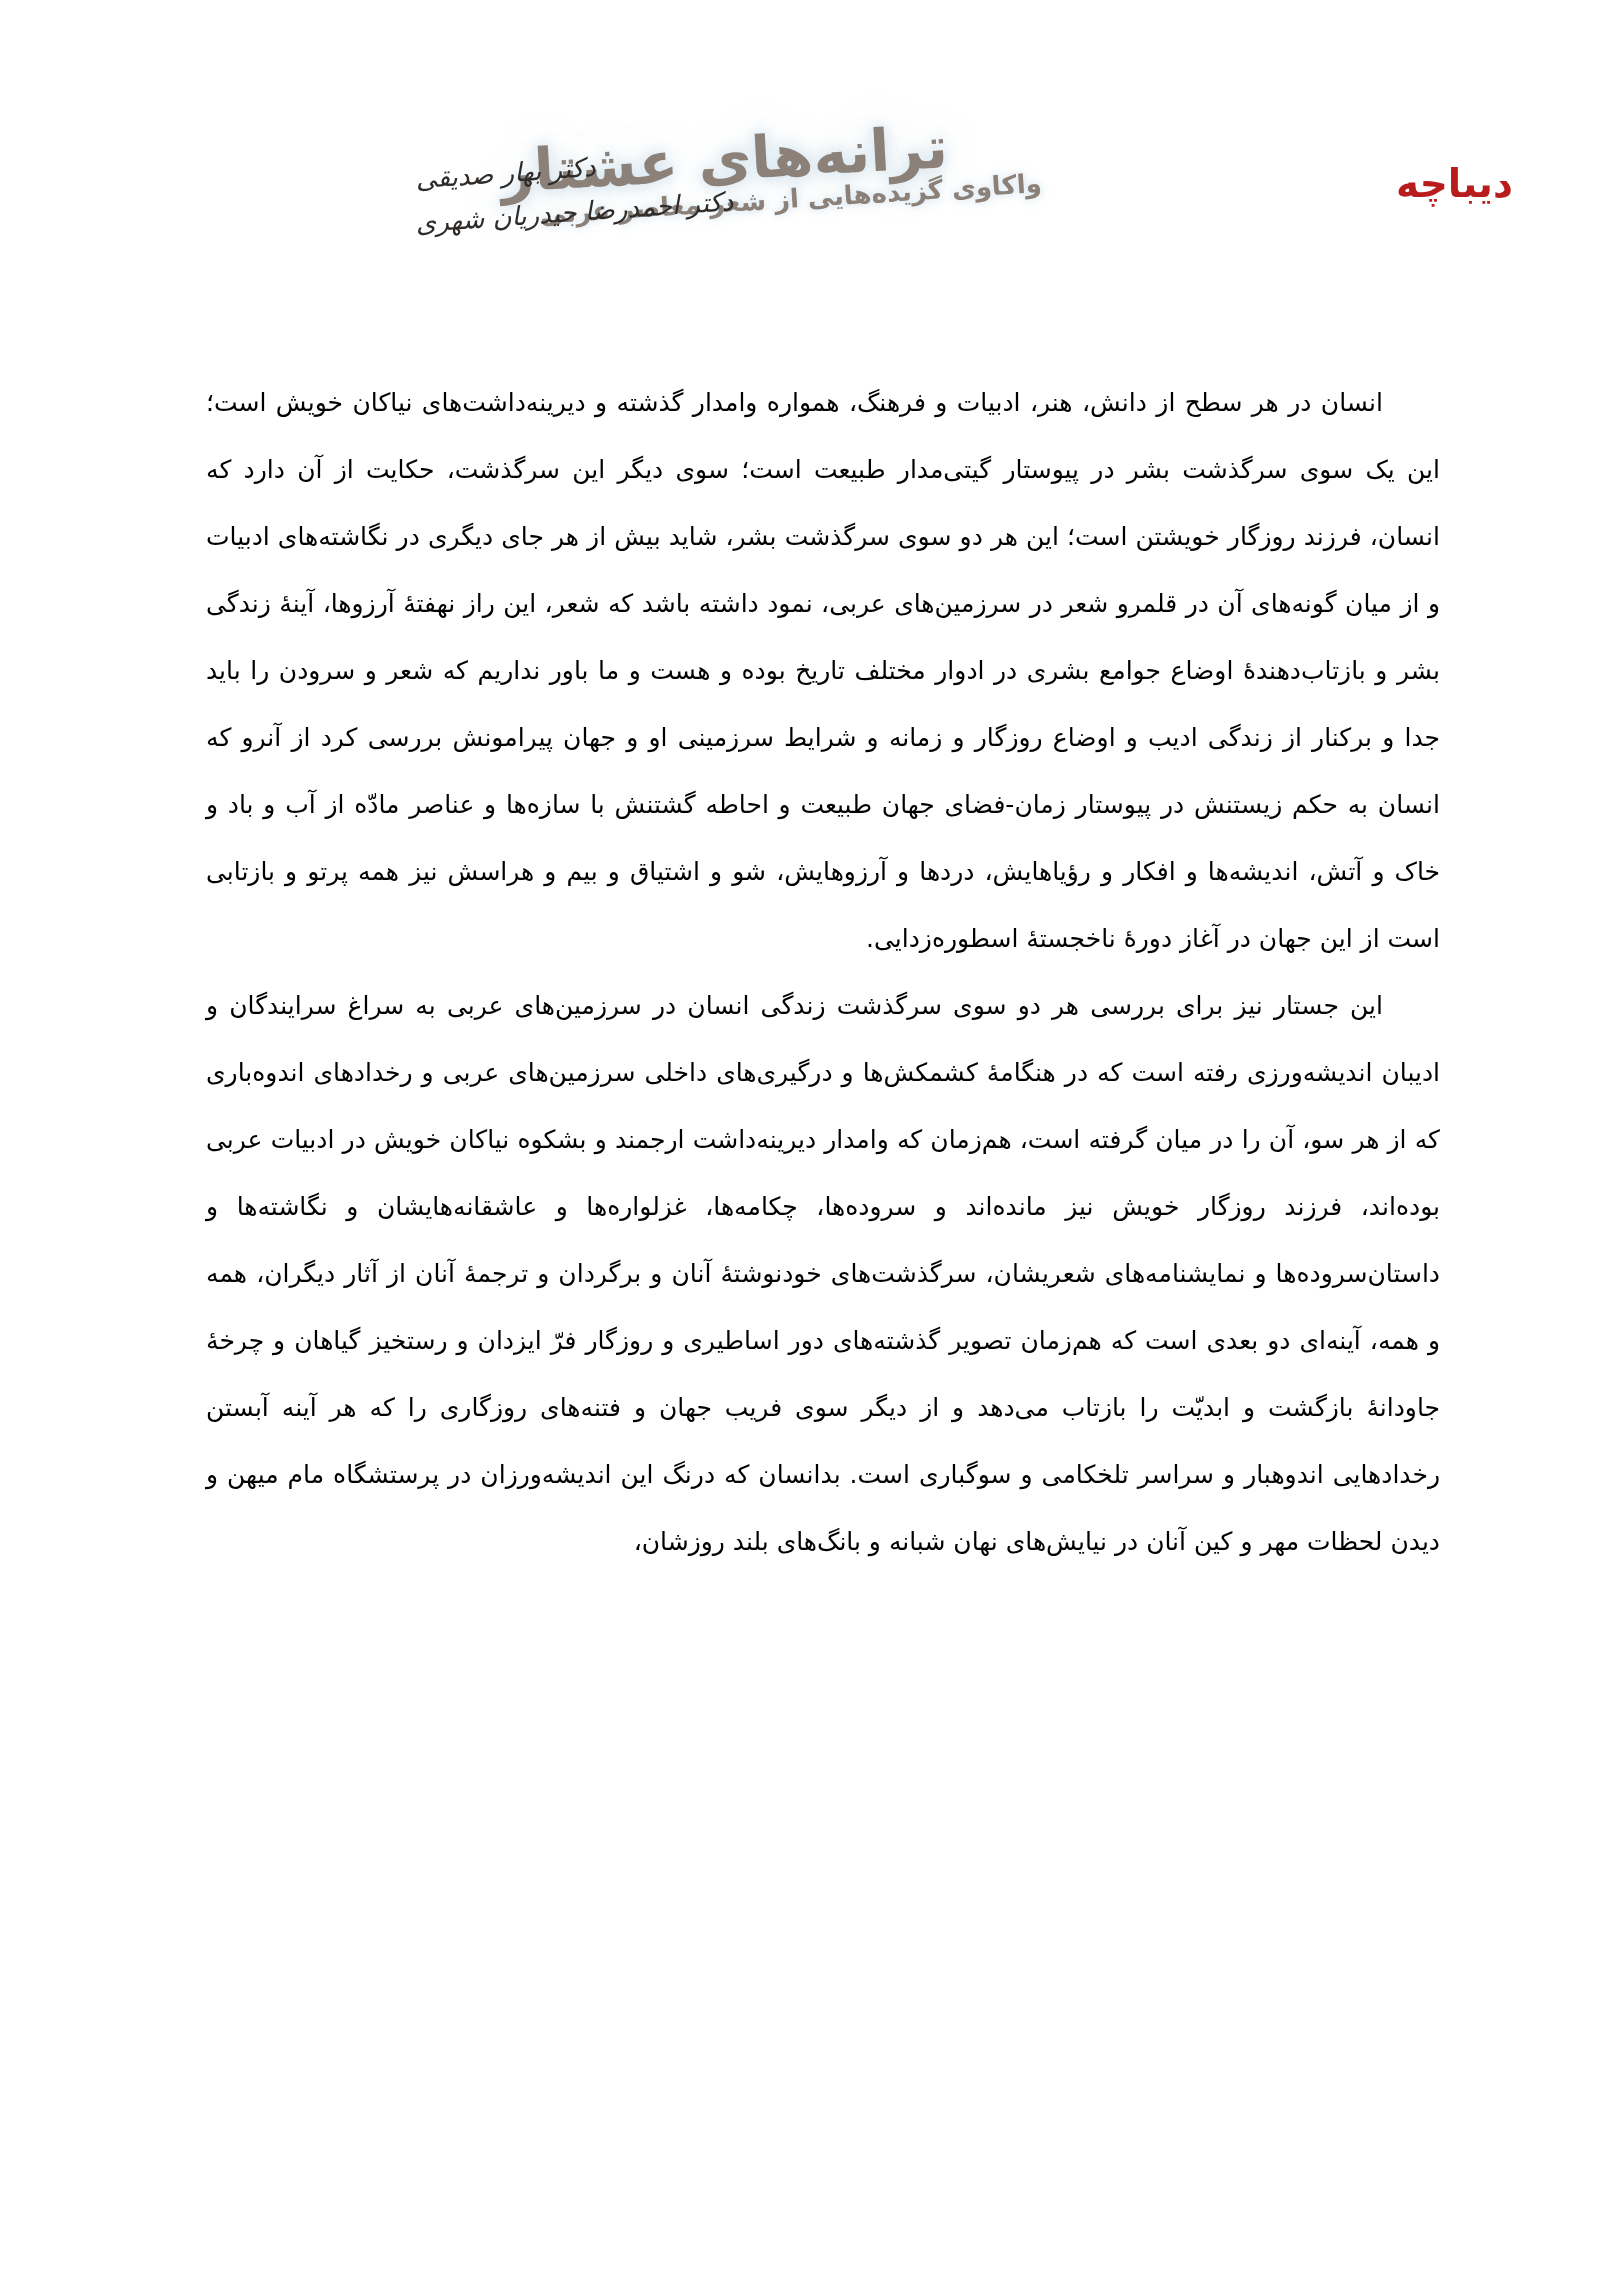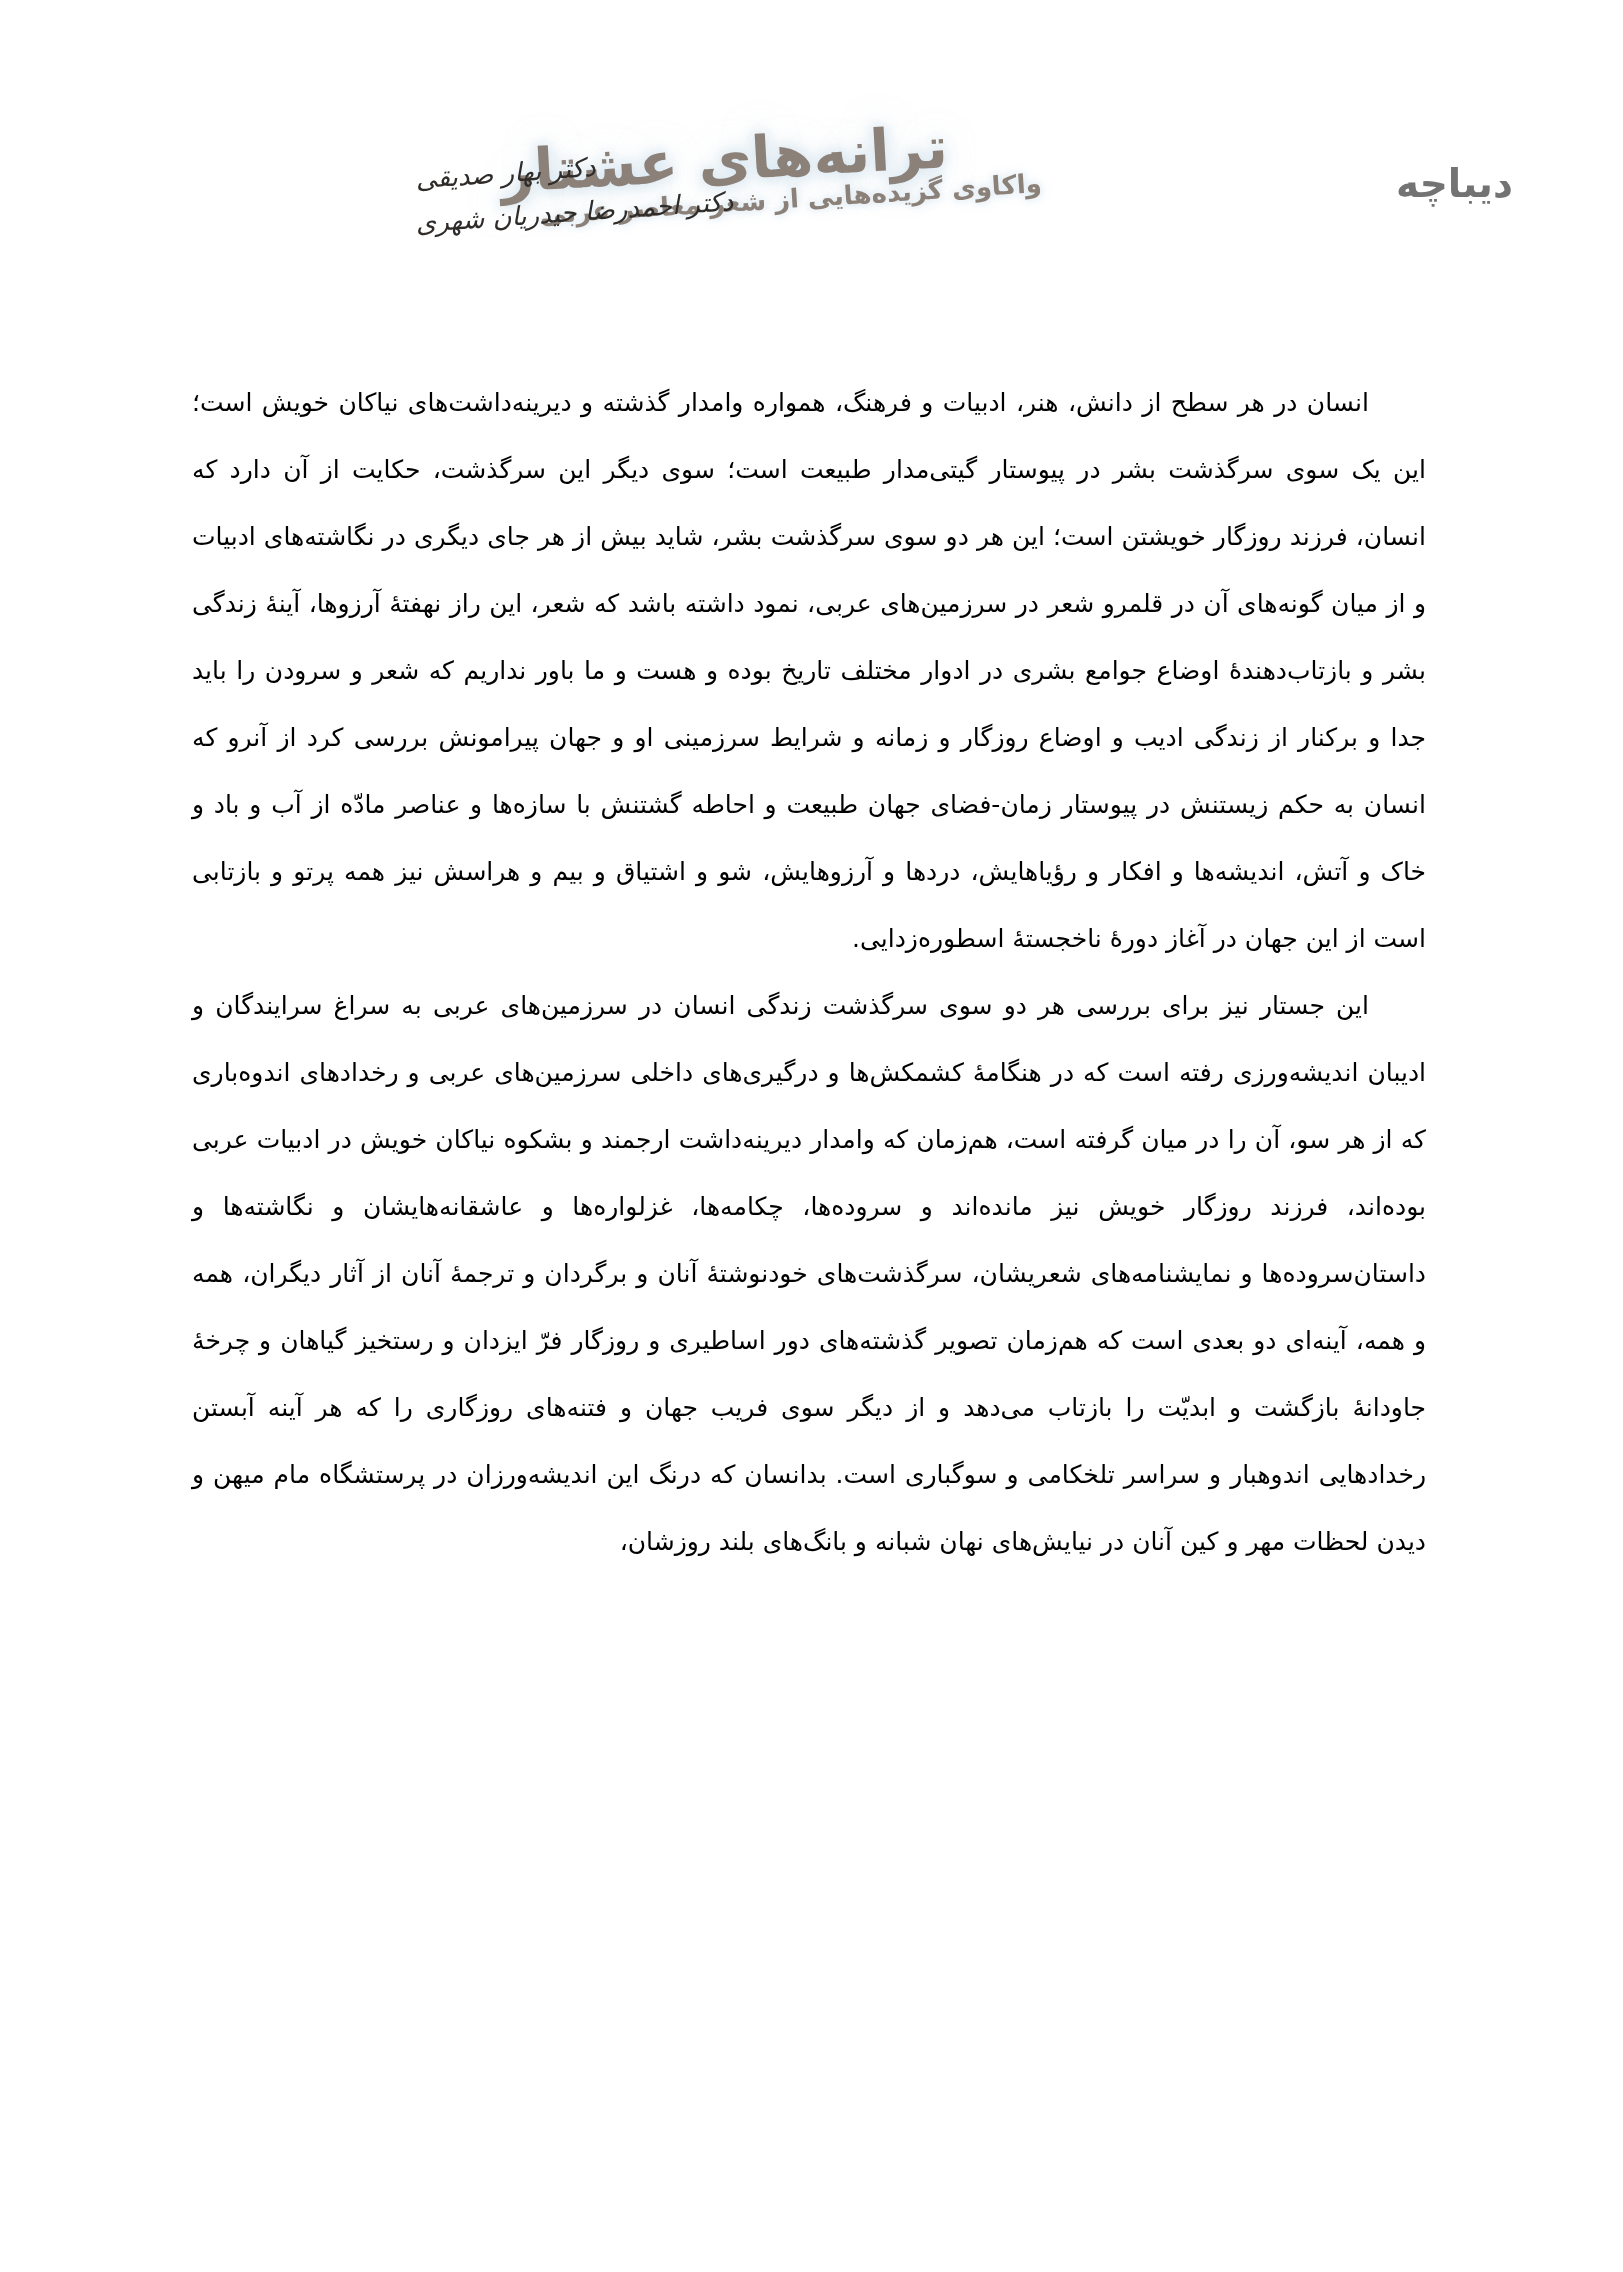--- a/index.html
+++ b/index.html
@@ -69,21 +69,21 @@
   }
 
   
   .chapter-word {
     position: absolute;
     top: 46px;
     right: 110px;
     font-family: "DejaVu Sans", "Liberation Sans", sans-serif;
     font-size: 39px;
     font-weight: 700;
-    color: #737373;
+    color: #b91c1c;
     direction: rtl;
     line-height: 1;
     white-space: nowrap;
   }
 
   
   .authors {
     position: absolute;
     top: 23.6px;
     right: 931px;
@@ -105,21 +105,21 @@
   }
   .author-line.second {
     margin-right: -41px;
     margin-top: 4.7px;
   }
 
   
   .body-text {
     position: absolute;
     top: 369px;
-    right: 197px;
+    right: 183px;
     width: 1234px;
     direction: rtl;
     text-align: justify;
     text-justify: inter-word;
     color: #000000;
     font-family: "DejaVu Sans", "Liberation Sans", sans-serif;
     font-size: 25px;
     line-height: 67px;
   }
 

